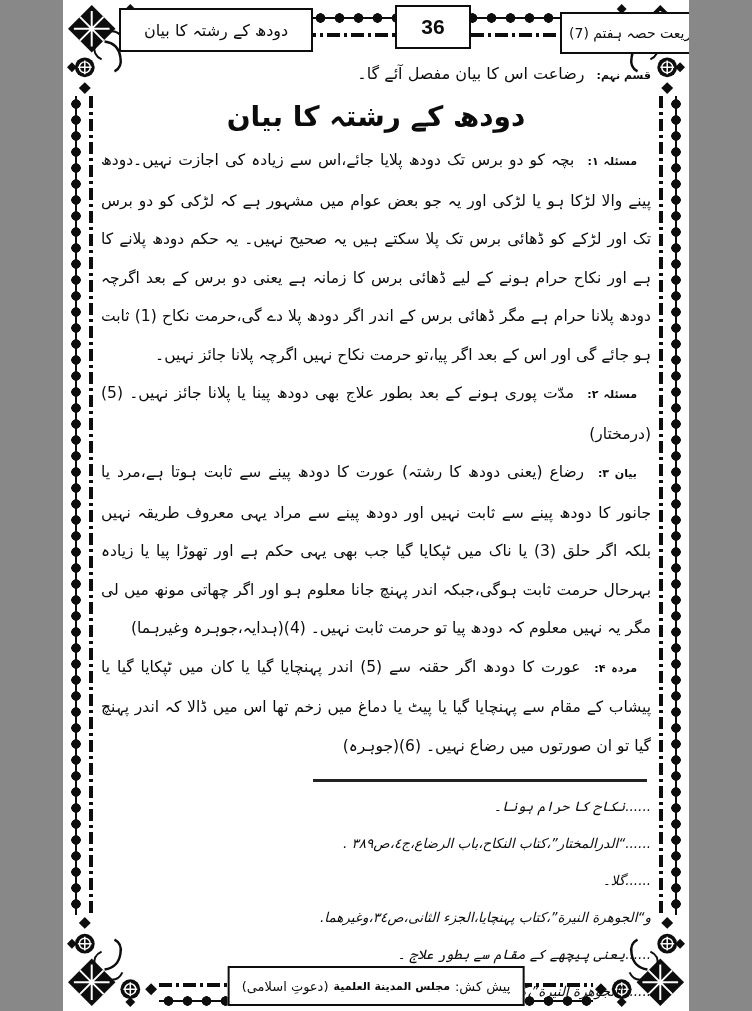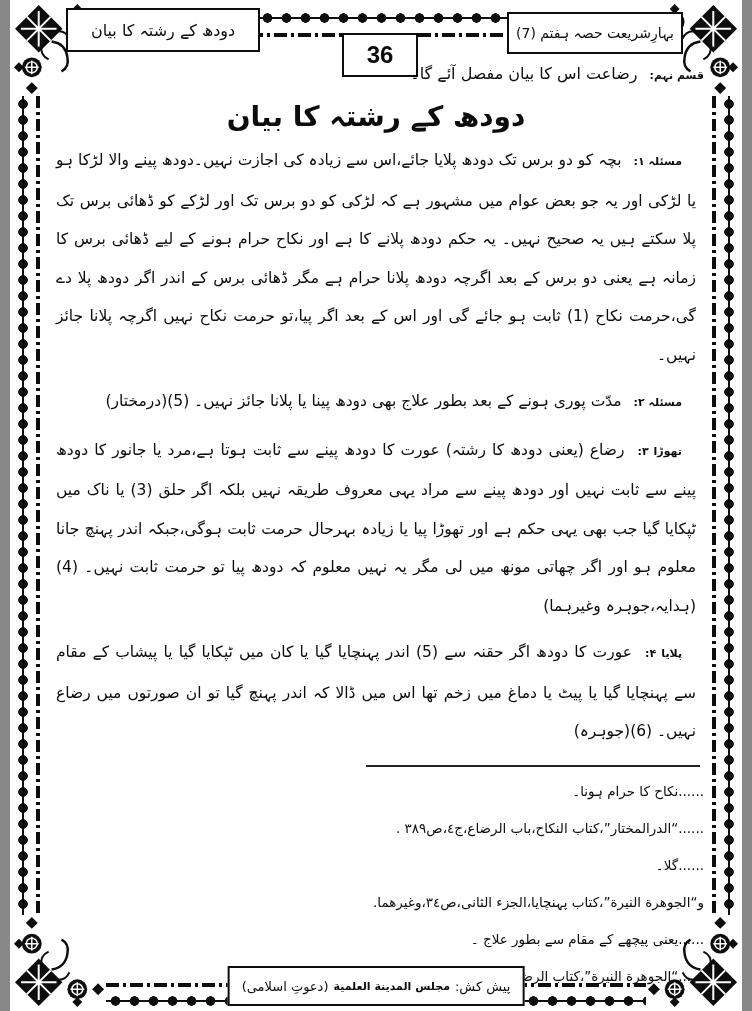--- a/index.html
+++ b/index.html
@@ -1,17 +1,17 @@
 <!DOCTYPE html>
 <html lang="ur"><head>
 <meta charset="utf-8">
 <style>
   html,body{margin:0;padding:0;background:#888;}
   .page{
-    position:relative; width:732px; height:1011px; margin:0 auto;
+    position:relative; width:626px; height:1011px; margin:0 auto;
     background:#ffffff; overflow:hidden; color:#0c0c0c;
     font-family:"DejaVu Sans", sans-serif;
   }
   
   .corner{position:absolute; width:95px; height:95px; z-index:2;}
   .corner.tl{top:2px; left:2px;}
   .corner.tr{top:2px; right:2px; transform:scaleX(-1);}
   .corner.bl{bottom:2px; left:2px; transform:scaleY(-1);}
   .corner.br{bottom:2px; right:2px; transform:scale(-1,-1);}
 
@@ -44,45 +44,45 @@
 
   
   .hbox{
     position:absolute; z-index:3; background:#fff;
     border:2.5px solid #0d0d0d;
     display:flex; align-items:center; justify-content:center;
     direction:rtl; text-align:center;
   }
   .hbox.left-title{left:56px; top:8px; width:190px; height:40px; font-size:16px;}
   .hbox.page-num{left:332px; top:5px; width:72px; height:40px;
-    font-family:"Liberation Sans", sans-serif; font-weight:bold; font-size:24px;margin-top:28px;}
+    font-family:"Liberation Sans", sans-serif; font-weight:bold; font-size:21px;}
   .hbox.right-title{left:497px; top:12px; width:172px; height:38px; font-size:14px;}
   .hbox.footer-box{left:50%; transform:translateX(-50%); bottom:5px; height:36px;
     padding:0 12px; white-space:nowrap; font-size:13px; gap:5px;}
   .footer-org{font-weight:bold; font-size:11px;}
 
   
   .content{
     position:absolute; left:38px; right:38px; top:56px; z-index:2;
     direction:rtl;
   }
   .intro{margin:0; font-size:16px; line-height:36px; text-align:right;}
   .lead{font-weight:bold; font-size:11px; margin-left:7px;}
   h1.main-heading{
     margin:6px 0 8px 0; text-align:center;
     font-size:28px; font-weight:bold; letter-spacing:0.5px;
   }
-  .masala{margin:8px; font-size:15.5px; line-height:38.5px; text-align:justify; text-indent:14px;}
+  .masala{margin:0; font-size:15.5px; line-height:38.5px; text-align:justify; text-indent:14px;}
   .fn-divider{
     height:2.5px; background:#222; width:334px;
     margin:14px 4px 6px auto;
   }
   .footnotes{list-style:none; margin:0; padding:0;}
   .footnotes li{
-    font-size:13.5px; line-height:37px; text-align:right; direction:rtl;
+    font-size:13.5px; line-height:37px; text-align:right; direction:rtl;font-style:italic;
   }
 </style>
 </head>
 <body>
 
 <div class="page">
 
   <svg class="corner tl" viewBox="0 0 96 96" xmlns="http://www.w3.org/2000/svg">
     <g fill="#0d0d0d">
       <polygon points="27,3 51,27 27,51 3,27"></polygon>
@@ -190,25 +190,25 @@
 
     <p class="masala">
       <span class="lead">مسئلہ ۱:</span>
       <span>بچہ کو دو برس تک دودھ پلایا جائے،اس سے زیادہ کی اجازت نہیں۔دودھ پینے والا لڑکا ہو یا لڑکی اور یہ جو بعض عوام میں مشہور ہے کہ لڑکی کو دو برس تک اور لڑکے کو ڈھائی برس تک پلا سکتے ہیں یہ صحیح نہیں۔ یہ حکم دودھ پلانے کا ہے اور نکاح حرام ہونے کے لیے ڈھائی برس کا زمانہ ہے یعنی دو برس کے بعد اگرچہ دودھ پلانا حرام ہے مگر ڈھائی برس کے اندر اگر دودھ پلا دے گی،حرمت نکاح (1) ثابت ہو جائے گی اور اس کے بعد اگر پیا،تو حرمت نکاح نہیں اگرچہ پلانا جائز نہیں۔</span>
     </p>
     <p class="masala">
       <span class="lead">مسئلہ ۲:</span>
       <span>مدّت پوری ہونے کے بعد بطور علاج بھی دودھ پینا یا پلانا جائز نہیں۔ (5)(درمختار)</span>
     </p>
     <p class="masala">
-      <span class="lead">تھوڑا ۳:</span>
+      <span class="lead">بیان ۳:</span>
       <span>رضاع (یعنی دودھ کا رشتہ) عورت کا دودھ پینے سے ثابت ہوتا ہے،مرد یا جانور کا دودھ پینے سے ثابت نہیں اور دودھ پینے سے مراد یہی معروف طریقہ نہیں بلکہ اگر حلق (3) یا ناک میں ٹپکایا گیا جب بھی یہی حکم ہے اور تھوڑا پیا یا زیادہ بہرحال حرمت ثابت ہوگی،جبکہ اندر پہنچ جانا معلوم ہو اور اگر چھاتی مونھ میں لی مگر یہ نہیں معلوم کہ دودھ پیا تو حرمت ثابت نہیں۔ (4)(ہدایہ،جوہرہ وغیرہما)</span>
     </p>
     <p class="masala">
-      <span class="lead">پلایا ۴:</span>
+      <span class="lead">مردہ ۴:</span>
       <span>عورت کا دودھ اگر حقنہ سے (5) اندر پہنچایا گیا یا کان میں ٹپکایا گیا یا پیشاب کے مقام سے پہنچایا گیا یا پیٹ یا دماغ میں زخم تھا اس میں ڈالا کہ اندر پہنچ گیا تو ان صورتوں میں رضاع نہیں۔ (6)(جوہرہ)</span>
     </p>
 
     <div class="fn-divider"></div>
 
     <ul class="footnotes">
       <li>......نکاح کا حرام ہونا۔</li>
       <li>......“الدرالمختار”،کتاب النکاح،باب الرضاع،ج٤،ص٣٨٩ .</li>
       <li>......گلا۔</li>
       <li>و“الجوهرة النيرة”،کتاب پہنچایا،الجزء الثانی،ص٣٤،وغیرهما.</li>

